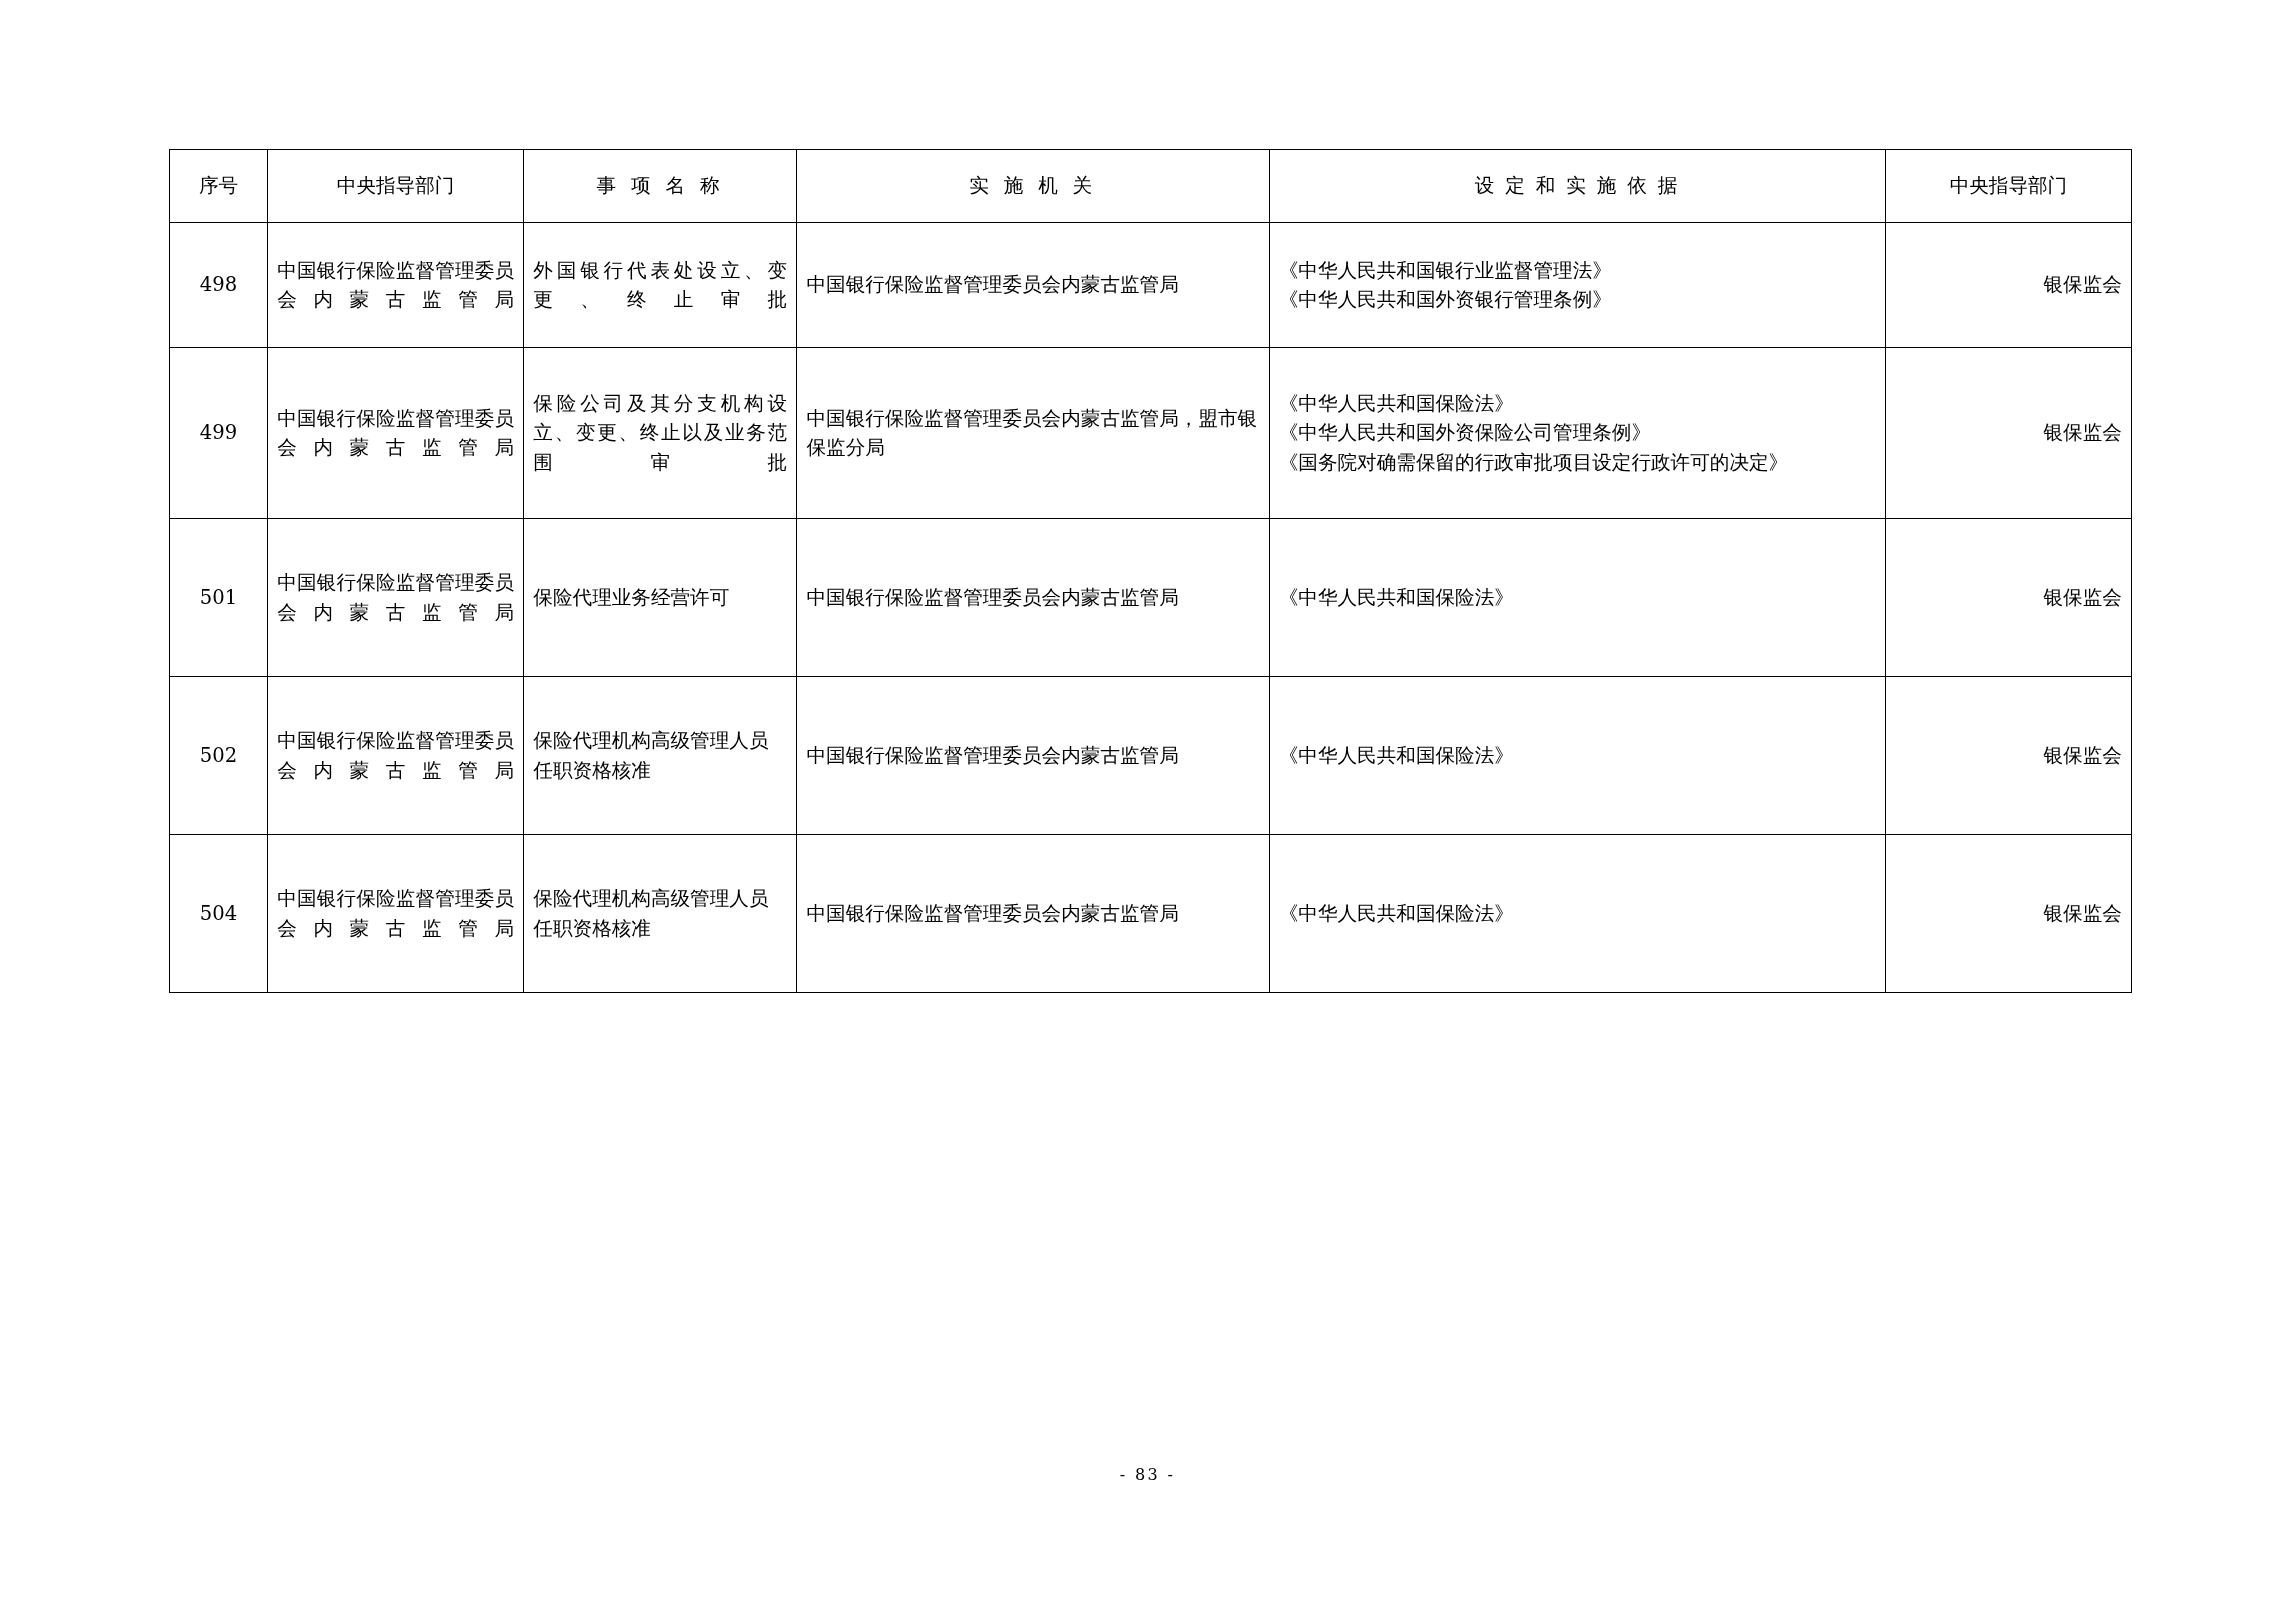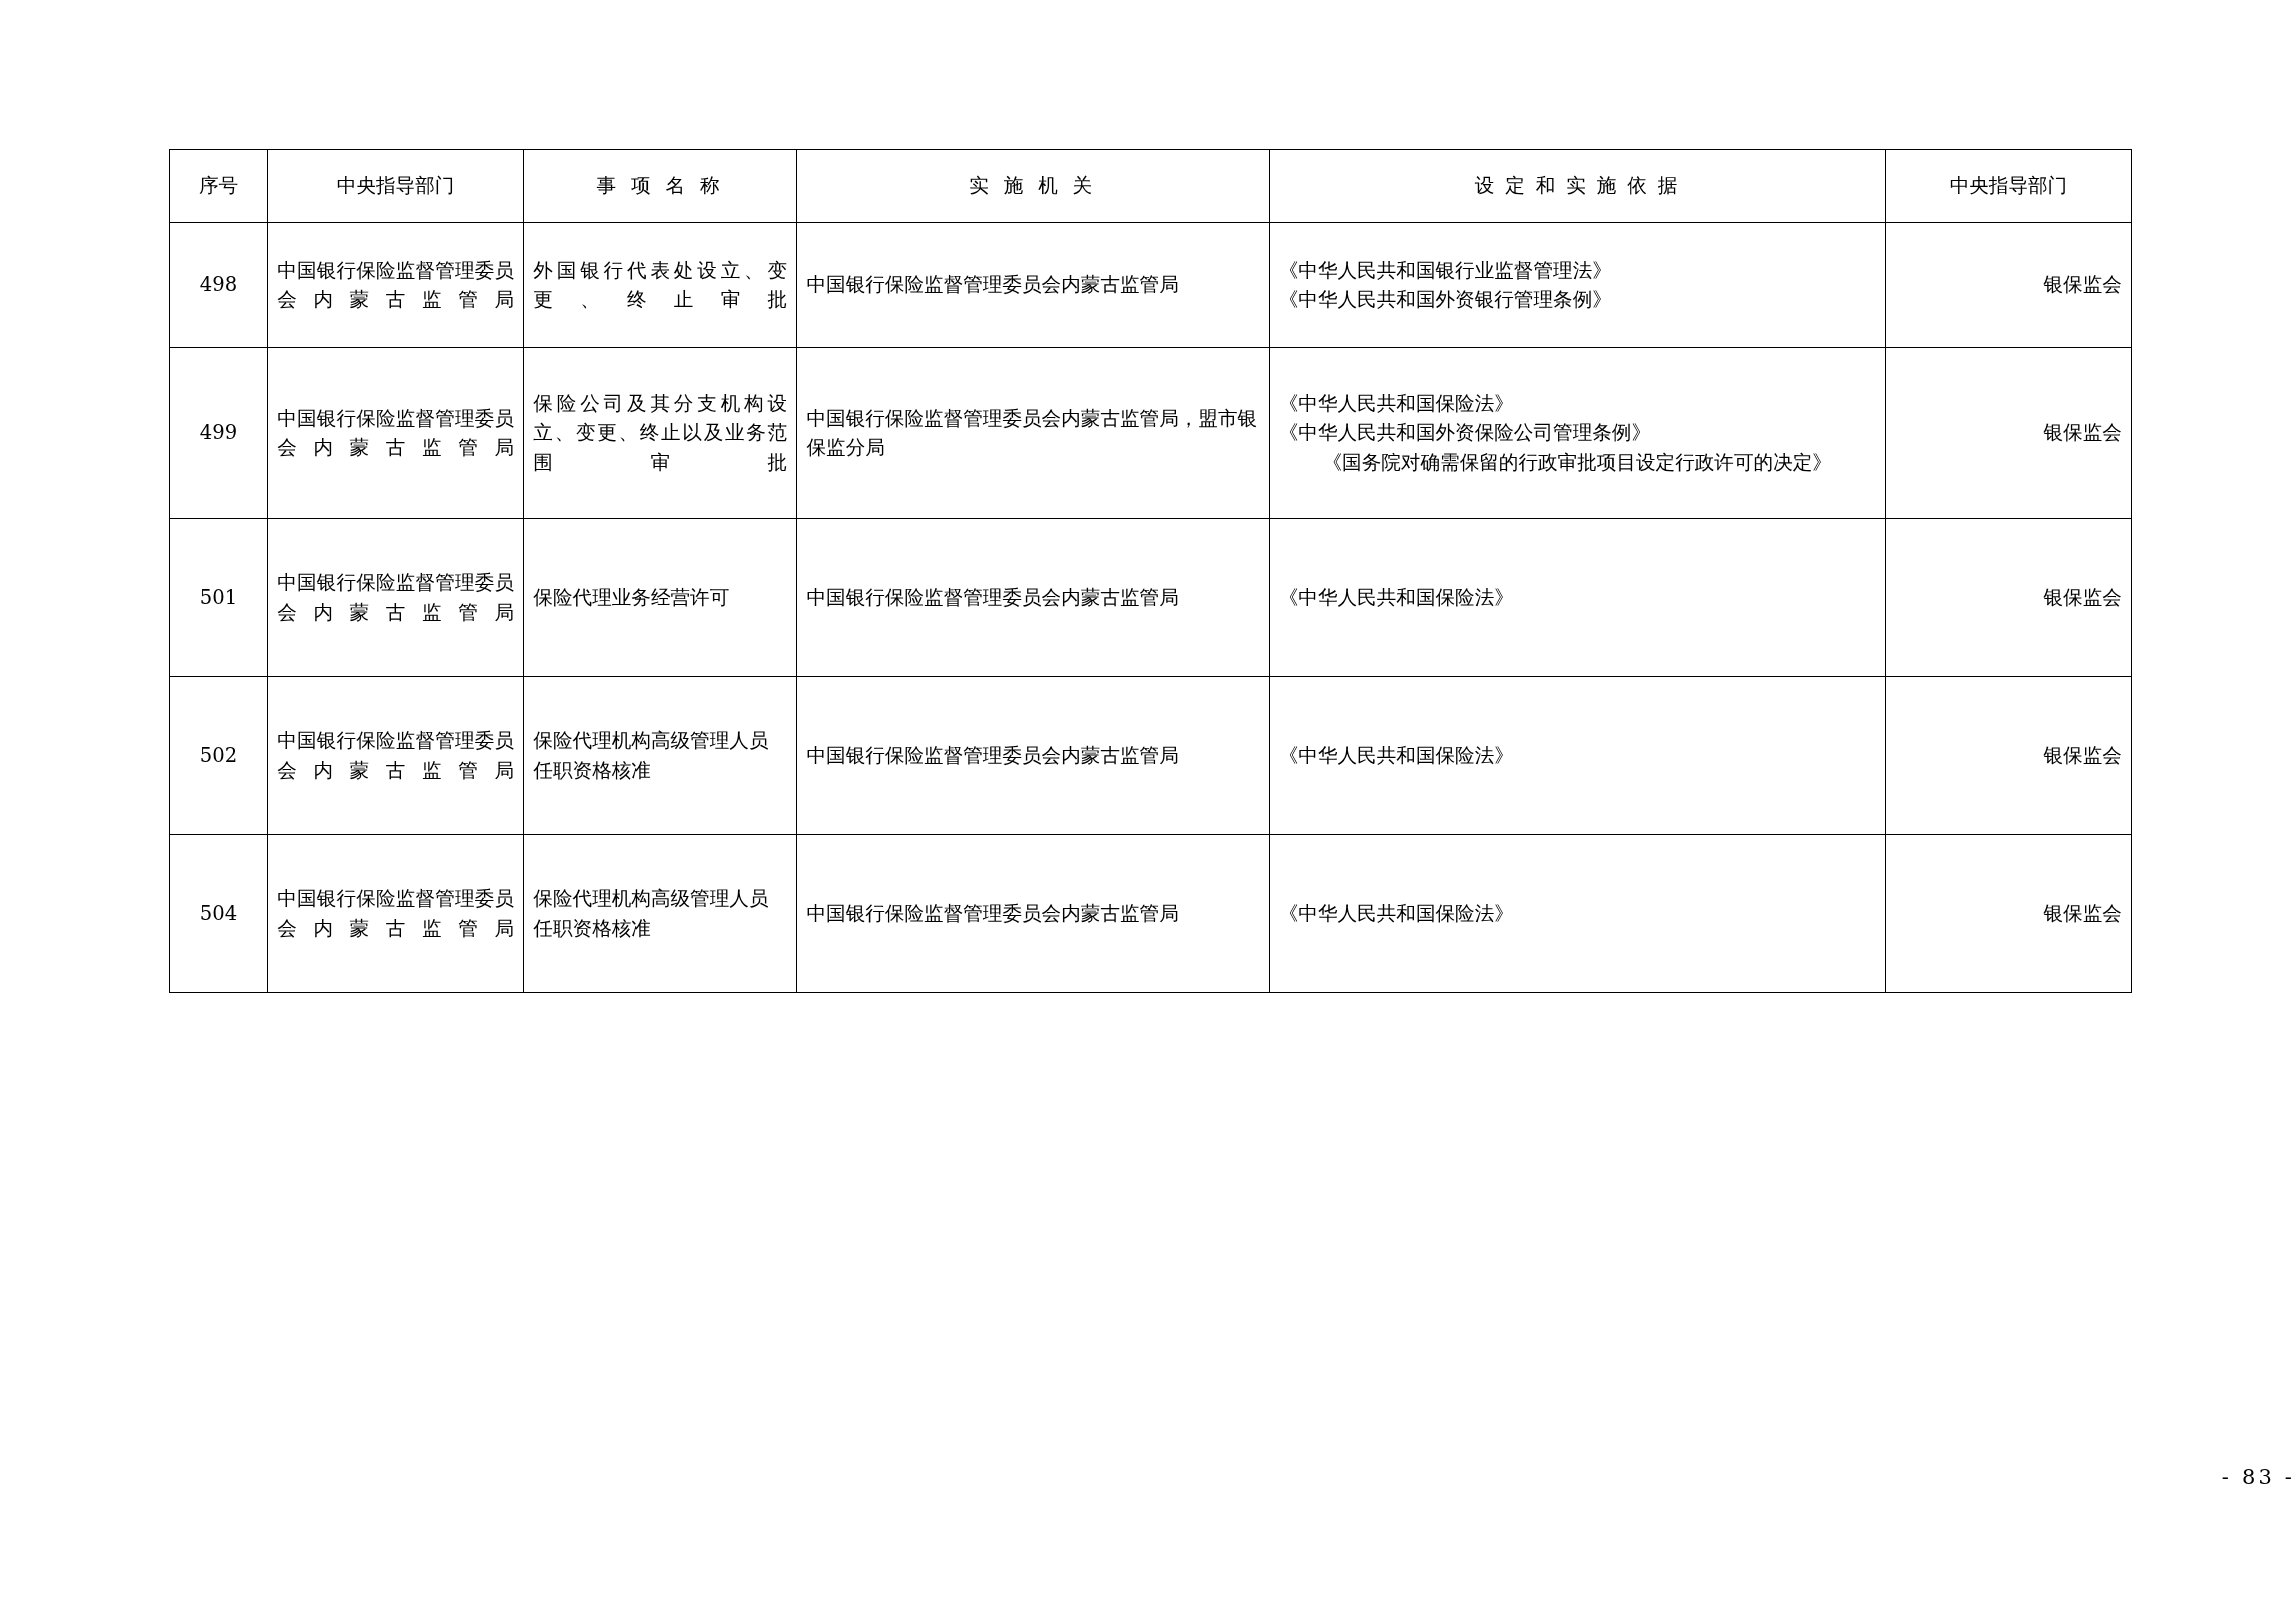--- a/index.html
+++ b/index.html
@@ -87,34 +87,34 @@
   td.basis {
     text-align: left;
     font-size: 19.6px;
     line-height: 1.56;
   }
   td.central {
     text-align: right;
     font-size: 19.6px;
   }
   .basis-line { white-space: nowrap; }
-  .basis-line.wrap { white-space: normal; text-align: center; }
+  .basis-line.wrap { white-space: normal; }
 
   .row-h1 td { height: 111px; }
   .row-h2 td { height: 157px; }
   .row-h3 td { height: 157px; }
   .row-h4 td { height: 144px; }
 
   .footer {
     position: absolute;
     left: 0;
     top: 1465px;
     width: 2295px;
-    text-align: right;
-    font-size: 21px;
+    text-align: center;
+    font-size: 16px;
     color: #000000;
     letter-spacing: 0.15em;
   }
 </style>
 </head>
 <body>
 
 <div class="page">
 
   <div class="table-wrap">

